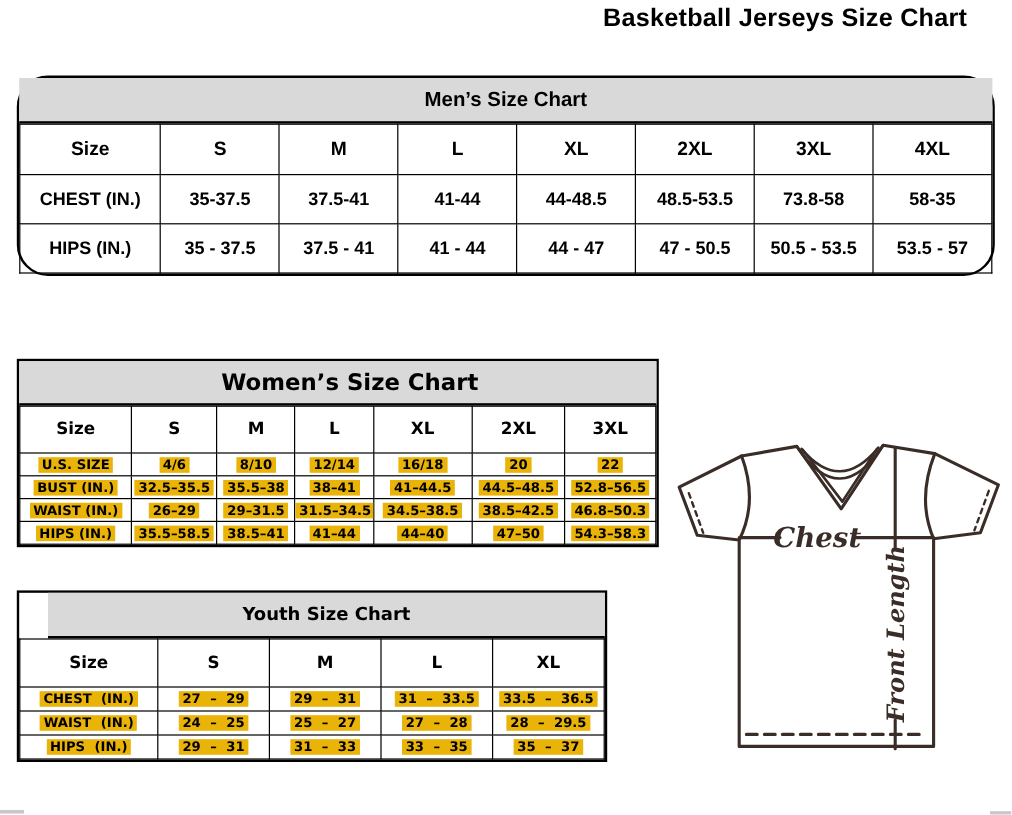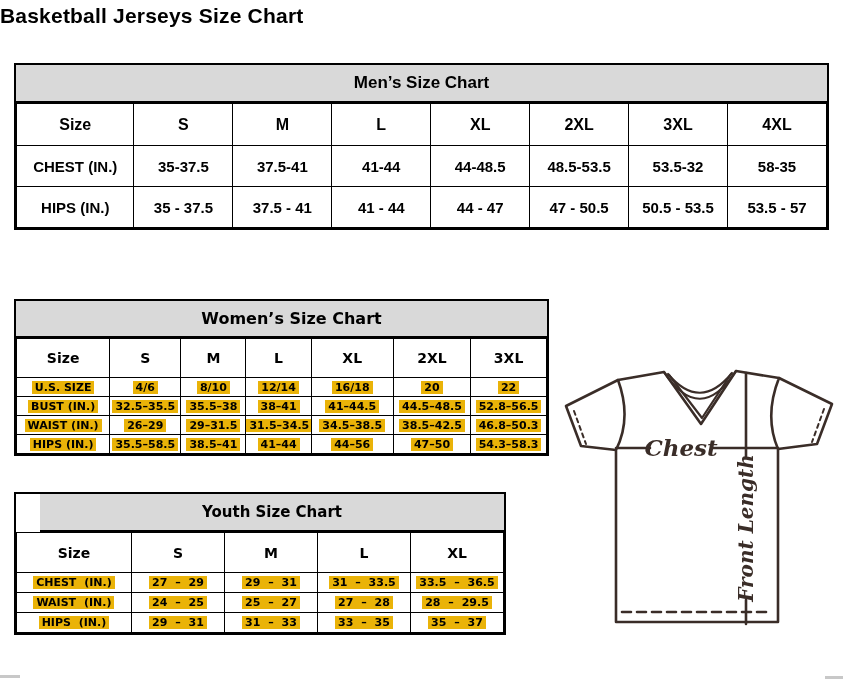--- a/index.html
+++ b/index.html
@@ -1,38 +1,38 @@
 <!DOCTYPE html>
 <html><head>
 <meta charset="utf-8">
 <style>
   html,body{margin:0;padding:0;background:#fff;}
   .sheet{position:relative;width:843px;height:679px;background:#fff;overflow:hidden;
          font-family:"Liberation Sans",sans-serif;color:#000;}
 
-  .chart-title{position:absolute;top:4px;left:0;width:806px;text-align:left;
+  .chart-title{position:absolute;top:4px;left:0;width:806px;text-align:right;
                font-size:21px;font-weight:bold;letter-spacing:.2px;}
 
   .panel{position:absolute;border:2px solid #000;background:#fff;}
   .panel .band{background:#d9d9d9;border-bottom:2px solid #000;display:flex;
                align-items:center;justify-content:center;font-weight:bold;}
   .panel table{border-collapse:collapse;width:100%;table-layout:fixed;}
   .panel th,.panel td{border:1.5px solid #000;text-align:center;vertical-align:middle;
                       padding:0;font-weight:bold;overflow:hidden;}
 
   
-  #mens{left:14px;top:63px;width:811px;}
+  #mens{left:14px;top:63px;width:811px;border-radius:26px;}
   #mens .band{height:36px;font-size:17px;}
   #mens th{height:41px;font-size:16px;}
   #mens td{height:40px;font-size:15px;}
 
   
   #womens,#youth{font-family:"DejaVu Sans",sans-serif;}
   #womens{left:14px;top:299px;width:531px;}
-  #womens .band{height:35px;font-size:16px;padding-left:20px;}
+  #womens .band{height:35px;font-size:19px;padding-left:20px;}
   #womens th{height:38px;font-size:14px;font-family:"DejaVu Sans",sans-serif;}
   #womens td{height:18px;font-size:11px;}
 
   #youth{left:14px;top:492px;width:488px;}
   #youth .band{height:36px;font-size:15px;margin-left:24px;}
   #youth th{height:39px;font-size:14px;}
   #youth td{height:19px;font-size:11px;}
   #youth td .hl{word-spacing:4px;}
 
   .hl{background:#eab308;padding:0 3px;white-space:nowrap;}
@@ -74,21 +74,21 @@
         <th>3XL</th>
         <th>4XL</th>
       </tr>
       <tr>
         <td>CHEST (IN.)</td>
         <td>35-37.5</td>
         <td>37.5-41</td>
         <td>41-44</td>
         <td>44-48.5</td>
         <td>48.5-53.5</td>
-        <td>53.5-32</td>
+        <td>73.8-58</td>
         <td>58-35</td>
       </tr>
       <tr>
         <td>HIPS (IN.)</td>
         <td>35 - 37.5</td>
         <td>37.5 - 41</td>
         <td>41 - 44</td>
         <td>44 - 47</td>
         <td>47 - 50.5</td>
         <td>50.5 - 53.5</td>
@@ -145,21 +145,21 @@
         <td><span class="hl">31.5–34.5</span></td>
         <td><span class="hl">34.5–38.5</span></td>
         <td><span class="hl">38.5–42.5</span></td>
         <td><span class="hl">46.8–50.3</span></td>
       </tr>
       <tr>
         <td><span class="hl">HIPS (IN.)</span></td>
         <td><span class="hl">35.5–58.5</span></td>
         <td><span class="hl">38.5–41</span></td>
         <td><span class="hl">41–44</span></td>
-        <td><span class="hl">44–56</span></td>
+        <td><span class="hl">44–40</span></td>
         <td><span class="hl">47–50</span></td>
         <td><span class="hl">54.3–58.3</span></td>
       </tr>
     </tbody>
       </table>
   </div>
 
   <div id="youth" class="panel">
     <div class="band">Youth Size Chart</div>
     <table>

